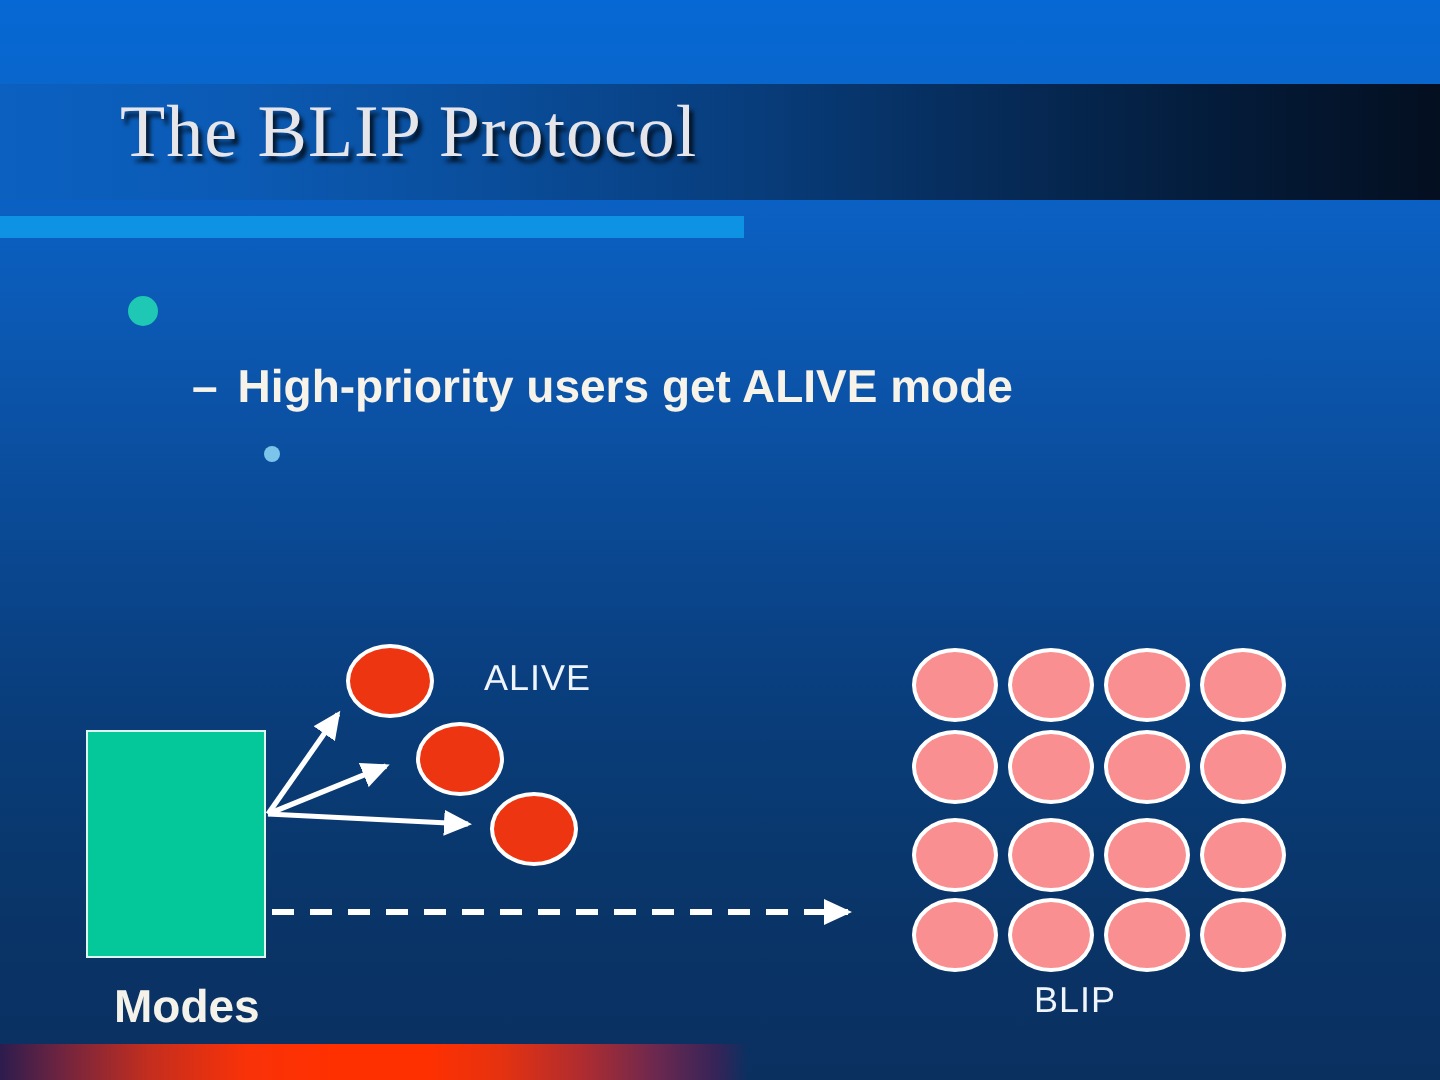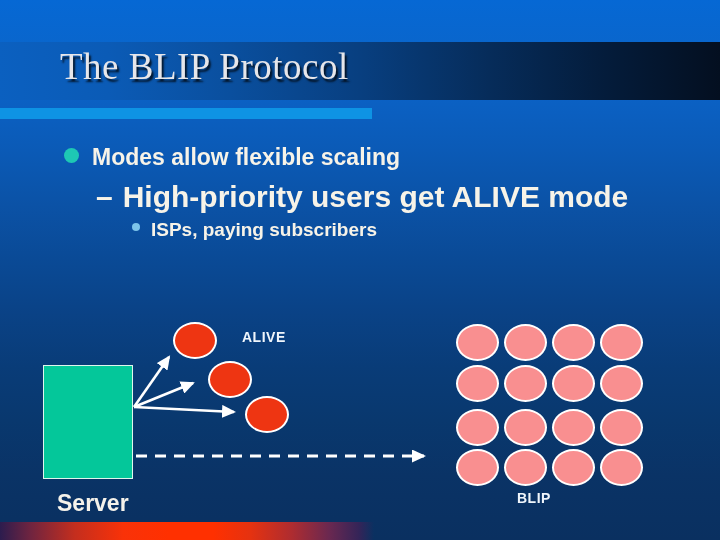--- a/index.html
+++ b/index.html
@@ -22,21 +22,21 @@
   }
   .slide-title{
     position:absolute;left:60px;top:47px;
     font-family:"Liberation Serif","DejaVu Serif",serif;
     font-size:37px;line-height:1.1;color:#E6E6EA;letter-spacing:0.5px;
     text-shadow:2px 3px 2px rgba(0,0,0,0.75);
     white-space:nowrap;
   }
   .b-text{position:absolute;color:var(--text_cream,#F7F3E8);font-weight:700;white-space:nowrap;line-height:1;}
   .lvl1{left:92px;top:146px;font-size:23px;}
-  .lvl2a{left:96px;top:182px;font-size:30px;}
+  .lvl2a{left:96px;top:182px;font-size:23px;}
   .lvl3{left:151px;top:220px;font-size:19px;}
   .lvl2b{left:96px;top:254px;font-size:23px;}
   .marker{display:inline-block;margin-right:10px;}
   .bullet-dot-l1{
     position:absolute;left:64px;top:148px;width:15px;height:15px;border-radius:50%;
     background:var(--bullet_teal,#1EC8B4);
   }
   .bullet-dot-l3{
     position:absolute;left:132px;top:223px;width:8px;height:8px;border-radius:50%;
     background:#7CC4EA;
@@ -46,21 +46,21 @@
     background:var(--server_green,#04C79A);
     border:1px solid #DFF6EC;box-sizing:border-box;
   }
   .server-label{
     position:absolute;left:57px;top:492px;font-size:23px;font-weight:700;
     color:#F5F2EA;line-height:1;
   }
   .ellipse{position:absolute;border-radius:50%;border:2px solid #FFFFFF;box-sizing:border-box;}
   .alive-node{width:44px;height:37px;background:var(--alive_red,#EE3512);}
   .aware-node{width:43px;height:37px;background:var(--aware_pink,#F98F90);}
-  .mode-label{position:absolute;color:#EFF5FB;font-size:14px;line-height:1;letter-spacing:0.5px;font-weight:bold;}
+  .mode-label{position:absolute;color:#EFF5FB;font-size:18px;line-height:1;letter-spacing:0.5px;}
   .alive-label{left:242px;top:330px;}
   .aware-label{left:517px;top:491px;}
   .arrow-layer{position:absolute;left:0;top:0;pointer-events:none;}
   .bottom-bar{
     position:absolute;left:0;top:522px;width:374px;height:18px;
     background:linear-gradient(90deg,
       #2C1C4E 0%, #6E2440 8%, #C42E1E 20%, #F93208 33%, #FF3000 45%,
       #FF3000 57%, #E53210 67%, #AE2C30 78%, #6A2850 88%, #342458 96%,
       rgba(16,40,90,0) 100%);
   }
@@ -69,36 +69,30 @@
 <body>
 
 <div class="slide">
 
   <div class="title-band"></div>
   <div class="accent-bar"></div>
 
   <div class="slide-title">The BLIP Protocol</div>
 
   <span class="bullet-dot-l1"></span>
-  <div class="b-text lvl1">
-    <span>Modes allow flexible scaling</span>
-  </div>
 
   <div class="b-text lvl2a">
     <span class="marker">–</span><span>High-priority users get ALIVE mode</span>
   </div>
 
   <span class="bullet-dot-l3"></span>
-  <div class="b-text lvl3">
-    <span>ISPs, paying subscribers</span>
-  </div>
 
 
   <div class="server-rect"></div>
-  <div class="server-label">Server</div>
+  <div class="server-label">Modes</div>
 
   <div>
       <div class="ellipse alive-node" style="left: 173px; top: 322px;"></div>
       <div class="ellipse alive-node" style="left: 208px; top: 361px;"></div>
       <div class="ellipse alive-node" style="left: 245px; top: 396px;"></div>
     </div>
   <div>
       <div class="ellipse aware-node" style="left: 456px; top: 324px;"></div>
       <div class="ellipse aware-node" style="left: 504px; top: 324px;"></div>
       <div class="ellipse aware-node" style="left: 552px; top: 324px;"></div>

